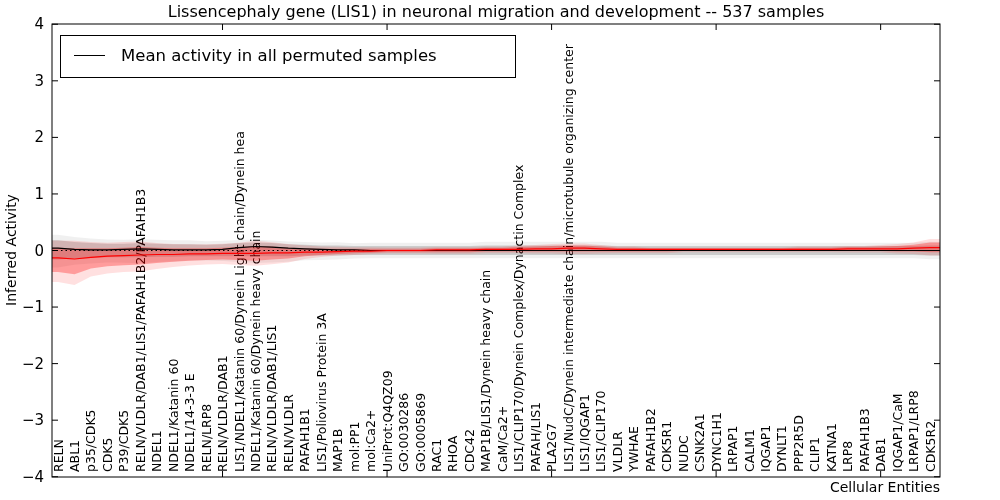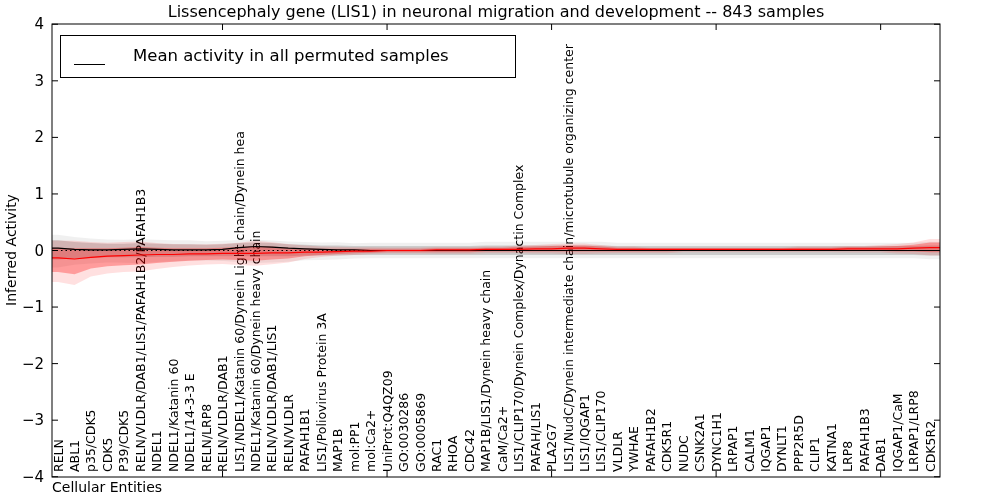--- a/index.html
+++ b/index.html
@@ -10,27 +10,27 @@
   #plot{position:absolute;left:0;top:0;}
   .fig-title{
     position:absolute;left:52px;top:2px;width:888px;text-align:center;
     font-size:16px;color:#000;white-space:nowrap;
   }
   .ylabel{
     position:absolute;left:-58px;top:241px;width:140px;height:18px;text-align:center;
     font-size:14px;transform:rotate(-90deg);white-space:nowrap;
   }
   .xlabel{
-    position:absolute;left:52px;top:479px;width:888px;text-align:left;font-size:14px;
+    position:absolute;left:52px;top:479px;width:888px;text-align:right;font-size:14px;
   }
   .legend{
     position:absolute;left:60px;top:35px;width:456px;background:#ffffff;
     border:1px solid #000;padding:6px 0 8px 13px;box-sizing:border-box;
   }
-  .legend-row{display:flex;align-items:flex-end;gap:28px;padding:4px 0;}
+  .legend-row{display:flex;align-items:center;gap:16px;padding:4px 0;}
   .legend-line{display:inline-block;width:31px;height:0;border-top:1.6px solid #000;flex:0 0 auto;}
   .legend-line.red{border-top-color:#ff0000;}
   .legend-label{font-size:16.5px;white-space:nowrap;}
   svg text{font-family:"DejaVu Sans", sans-serif;}
 </style>
 </head>
 <body>
 
 <div id="figure">
 
@@ -139,21 +139,21 @@
         <text x="44" y="142.38" text-anchor="end">2</text>
         <text x="44" y="198.94" text-anchor="end">1</text>
         <text x="44" y="255.5" text-anchor="end">0</text>
         <text x="44" y="312.06" text-anchor="end">−1</text>
         <text x="44" y="368.62" text-anchor="end">−2</text>
         <text x="44" y="425.18" text-anchor="end">−3</text>
         <text x="44" y="481.74" text-anchor="end">−4</text>
       </g>
     </svg>
 
-  <div class="fig-title">Lissencephaly gene (LIS1) in neuronal migration and development -- 843 samples</div>
+  <div class="fig-title">Lissencephaly gene (LIS1) in neuronal migration and development -- 537 samples</div>
 
   <div class="ylabel">Inferred Activity</div>
 
   <div class="xlabel">Cellular Entities</div>
 
   <div class="legend">
     <div class="legend-row">
       <span class="legend-line"></span>
       <span class="legend-label">Mean activity in all permuted samples</span>
     </div>

